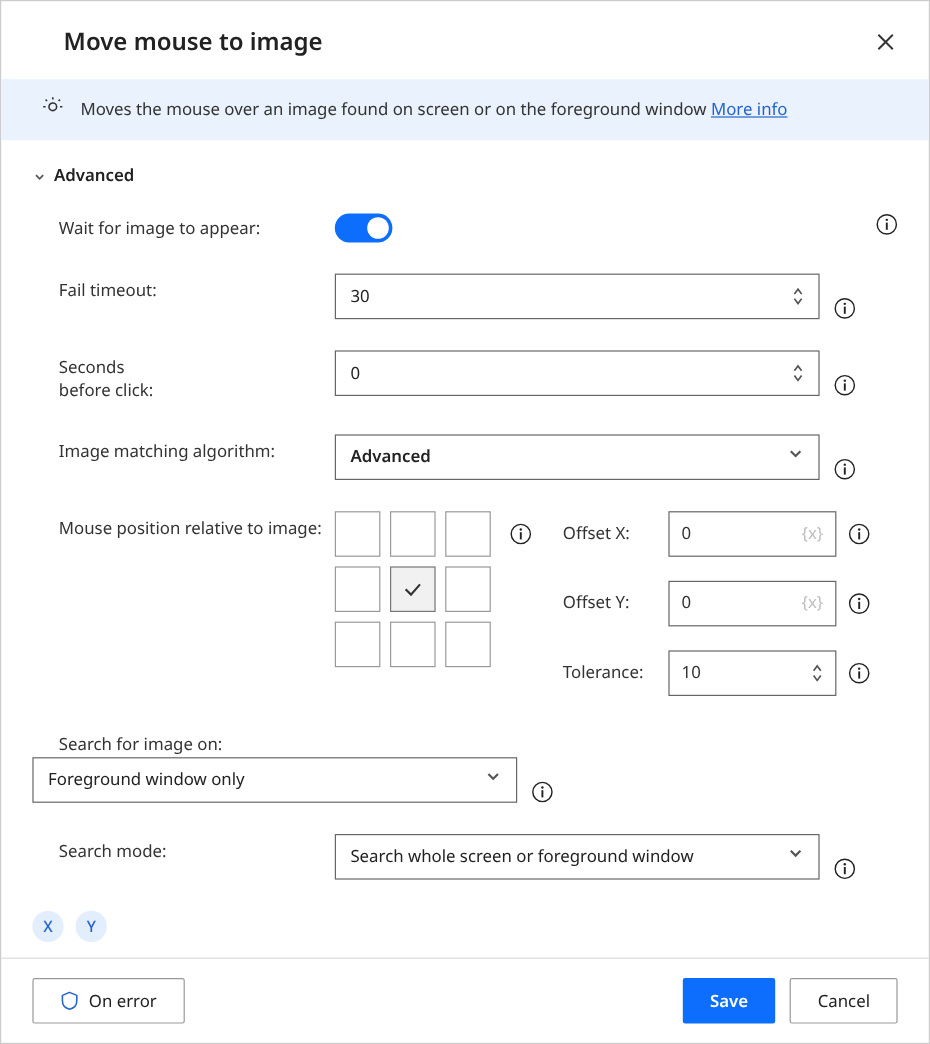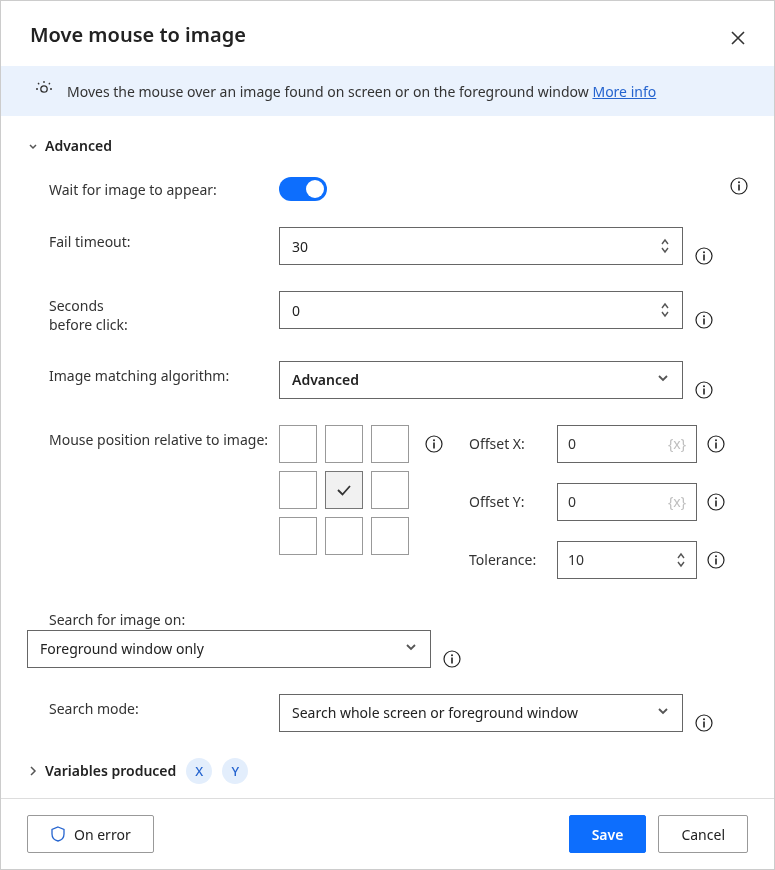--- a/index.html
+++ b/index.html
@@ -1,21 +1,21 @@
 <!DOCTYPE html>
 <html><head>
 <meta charset="utf-8">
 <style>
   * { box-sizing: border-box; margin: 0; padding: 0; font-family: "Segoe UI", system-ui, sans-serif; }
   html, body { width: 775px; height: 870px; }
   body { background: #fff; color: #333; }
 
   .dialog { width: 775px; height: 870px; border: 1px solid #ccc; display: flex; flex-direction: column; background: #fff; }
 
-  .header { display: flex; align-items: flex-end; justify-content: space-between; padding: 20px 26px 18px 29px; }
+  .header { display: flex; align-items: center; justify-content: space-between; padding: 20px 26px 18px 52px; }
   .header-title { font-size: 20px; font-weight: 600; color: #222; }
   .close-btn { width: 20px; height: 20px; display: flex; align-items: center; justify-content: center; cursor: pointer; color: #333; }
 
   .info-banner { background: #eaf2fd; padding: 14px 34px; display: flex; align-items: center; gap: 14px; font-size: 14px; color: #333; }
   .info-banner .banner-icon { flex-shrink: 0; }
   .info-banner a { color: #2564cf; text-decoration: underline; cursor: pointer; }
 
   .body { flex: 1; overflow: auto; padding: 20px 26px 10px 26px; }
 
   .section-head { display: flex; align-items: center; gap: 6px; font-size: 14px; font-weight: 600; color: #222; margin-bottom: 20px; cursor: pointer; }
@@ -313,28 +313,20 @@
                 <circle cx="9" cy="9" r="8" fill="none" stroke="currentColor" stroke-width="1.2"></circle>
                 <circle cx="9" cy="5.2" r="1" fill="currentColor"></circle>
                 <rect x="8.2" y="7.5" width="1.6" height="6" fill="currentColor"></rect>
               </svg>
           </span>
         </div>
       </div>
     </div>
 
     <div class="vars-row">
-      <div class="vars-head">
-        <span class="chevron">
-          <svg width="12" height="12" viewBox="0 0 12 12">
-              <path d="M4 2 L8 6 L4 10" fill="none" stroke="currentColor" stroke-width="1.5"></path>
-            </svg>
-        </span>
-        <span>Variables produced</span>
-      </div>
       <div class="var-chip">X</div>
       <div class="var-chip">Y</div>
     </div>
 
   </div>
 
   <div class="footer">
     <div class="btn">
       <svg width="16" height="16" viewBox="0 0 16 16">
           <path d="M8 1 L14 3.5 V8 C14 11.5 11.5 14.2 8 15 C4.5 14.2 2 11.5 2 8 V3.5 Z" fill="none" stroke="#2564cf" stroke-width="1.3"></path>

